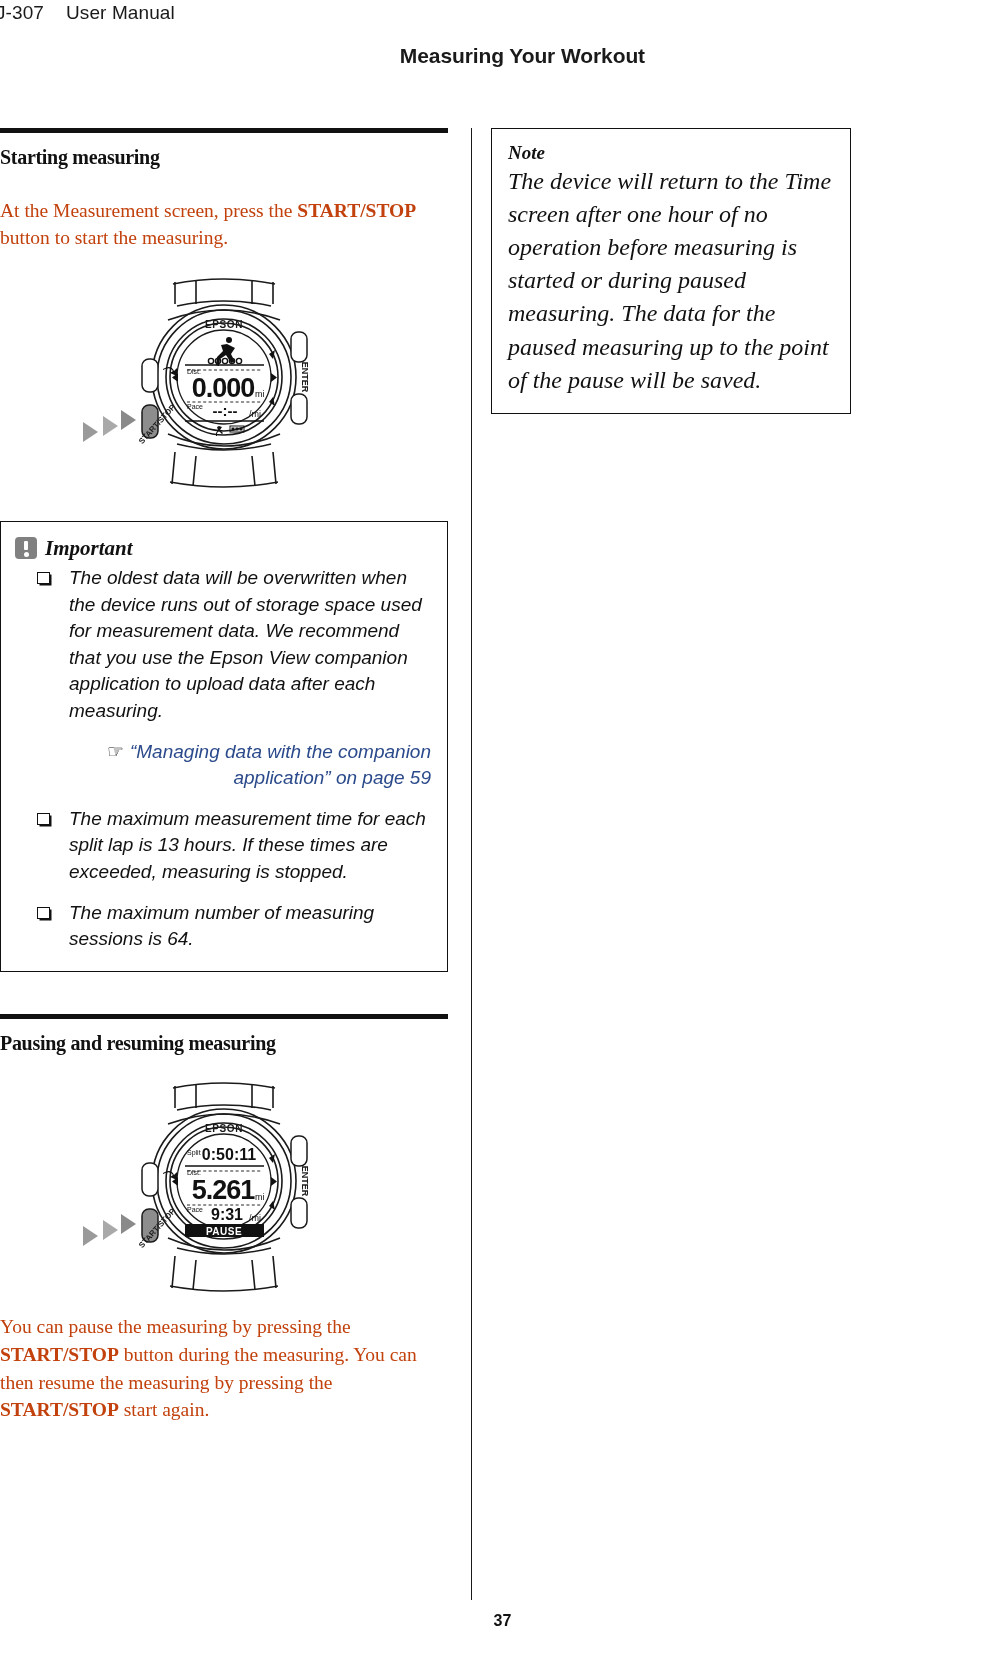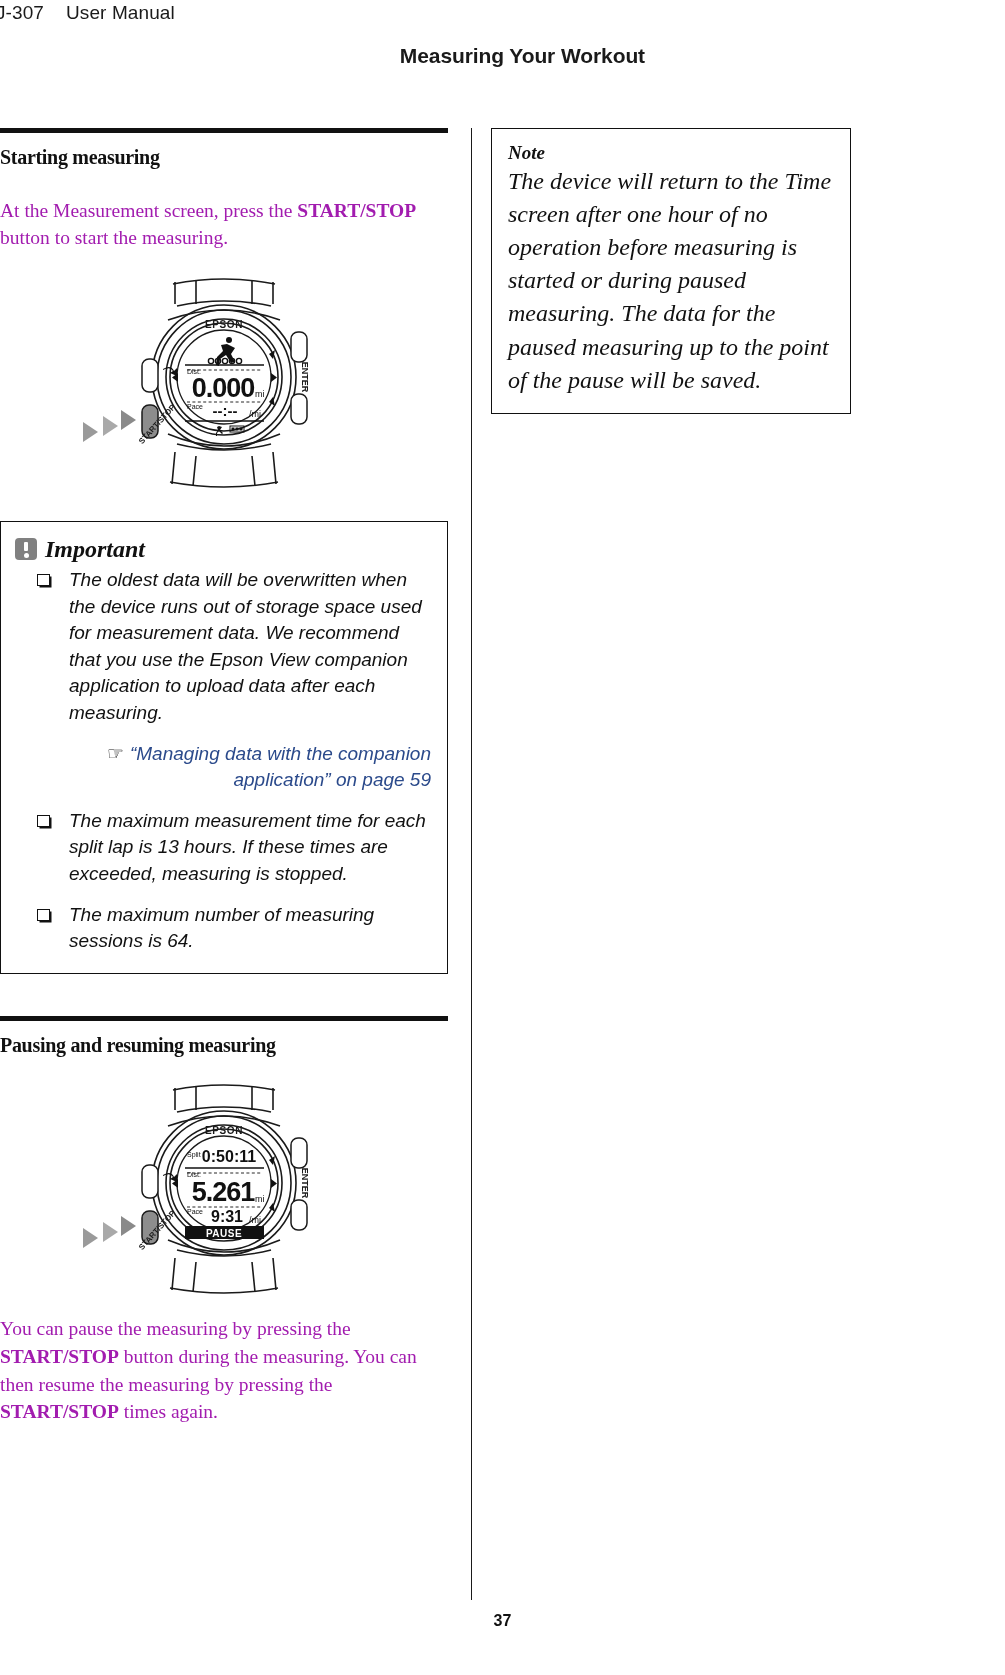--- a/index.html
+++ b/index.html
@@ -64,21 +64,21 @@
     color: #111111;
     margin: 0 0 26px 0;
   }
 
   
   p.body {
     font-family: "Liberation Serif", serif;
     font-size: 19.5px;
     line-height: 1.42;
     margin: 0 0 16px 0;
-    color: #a21caf;
+    color: #c2410c;
   }
   p.body b { font-weight: bold; }
 
   
   .figure { text-align: center; margin: 24px 0 10px; }
   .figure svg { display: inline-block; }
 
   
   .box-important {
     border: 1px solid #111111;
@@ -115,21 +115,21 @@
     position: absolute;
     left: 8.5px; top: 15px;
     width: 5px; height: 5px;
     background: #ffffff;
     border-radius: 50%;
   }
   .callout-title {
     font-family: "Liberation Serif", serif;
     font-weight: bold;
     font-style: italic;
-    font-size: 24px;
+    font-size: 21px;
     color: #111111;
   }
   .note-title {
     font-family: "Liberation Serif", serif;
     font-weight: bold;
     font-style: italic;
     font-size: 19px;
     margin: 0 0 1px 0;
   }
   p.note-body {
@@ -369,21 +369,21 @@
         <path d="M216 130 l-6 -4 4 -5 z"></path>
       </g>
       <g>
         <path d="M24 146 l0 20 15 -10 z" fill="#9a9a9a"></path>
         <path d="M44 140 l0 20 15 -10 z" fill="#a9a9a9"></path>
         <path d="M62 134 l0 20 15 -10 z" fill="#8a8a8a"></path>
       </g>
     </svg>
   </div>
 
-  <p class="body" style="margin-top:14px"><span>You can pause the measuring by pressing the </span><b>START/STOP</b><span> button during the measuring. You can then resume the measuring by pressing the </span><b>START/STOP</b><span> times again.</span></p>
+  <p class="body" style="margin-top:14px"><span>You can pause the measuring by pressing the </span><b>START/STOP</b><span> button during the measuring. You can then resume the measuring by pressing the </span><b>START/STOP</b><span> start again.</span></p>
 
 </div>
 
 <div class="col-right">
   <div class="box-note">
     <div class="note-title">Note</div>
     <p class="note-body">The device will return to the Time screen after one hour of no operation before measuring is started or during paused measuring. The data for the paused measuring up to the point of the pause will be saved.</p>
   </div>
 </div>
 

